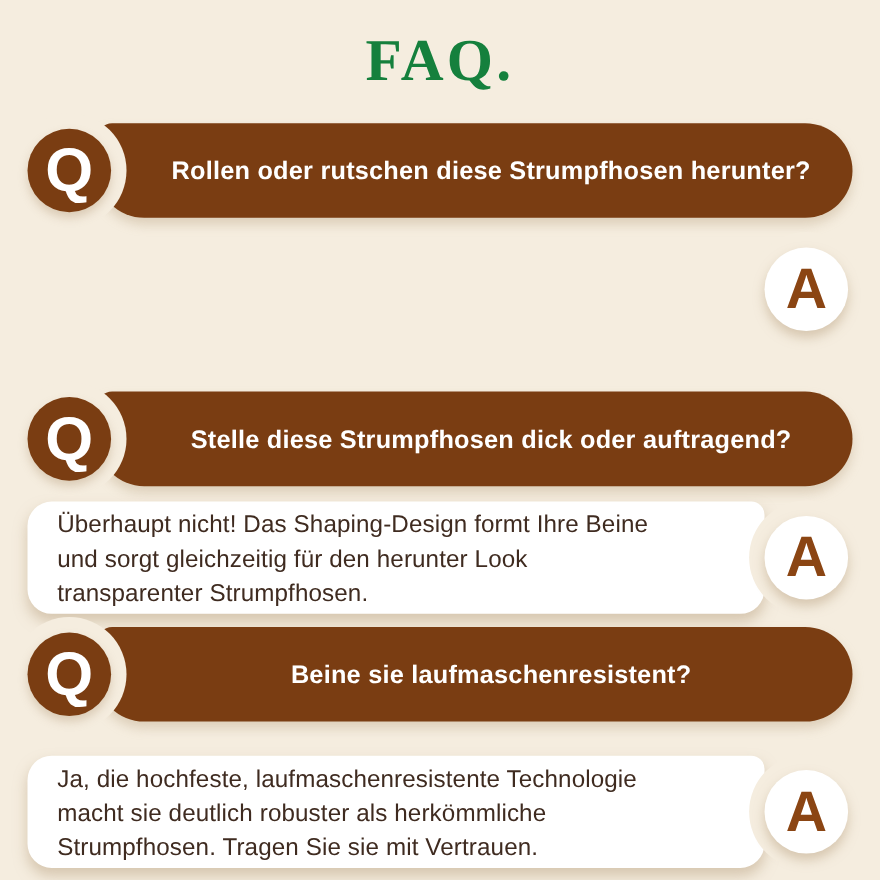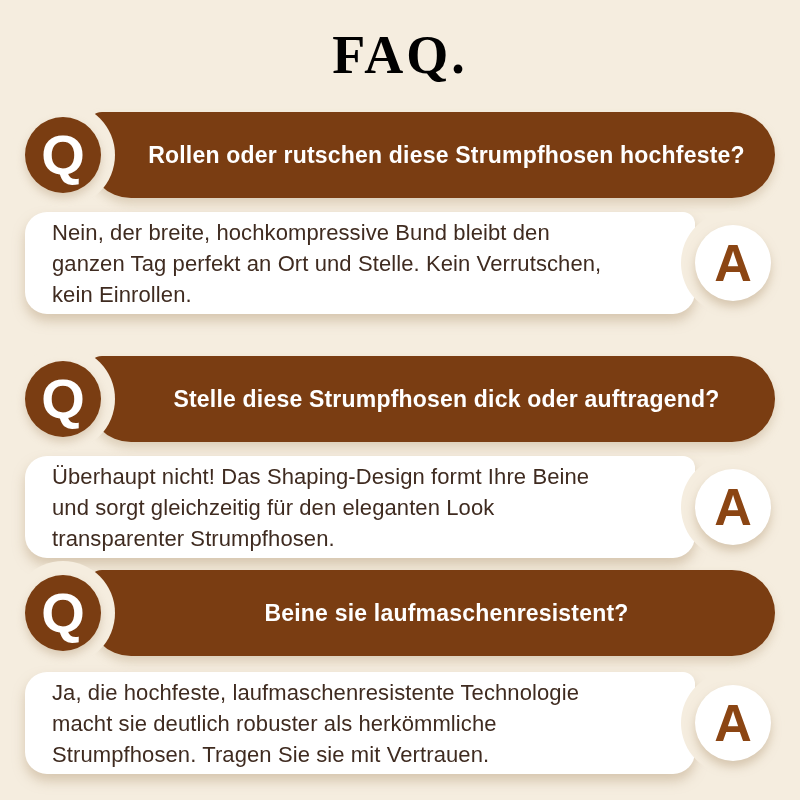--- a/index.html
+++ b/index.html
@@ -11,21 +11,21 @@
     position:relative;
   }
   .page-title{
     padding-top:26px;
     height:58px;
     text-align:center;
     font-family:"Liberation Serif", serif;
     font-weight:700;
     font-size:54px;
     letter-spacing:3px;
-    color:#000000;
+    color:#15803d;
     line-height:58px;
   }
   .row{position:relative;margin:0 25px;}
   
   .q-row{height:86px;}
   .q-row.first{margin-top:28px;}
   .q-row.second{margin-top:42px;}
   .q-row.third{margin-top:12px;}
   .q-bubble{
     position:absolute;left:63px;right:0;top:0;bottom:0;
@@ -55,21 +55,21 @@
   }
   .q-badge{
     left:0;top:5px;
     background:#7A3D12;
     color:#FFFFFF;
     font-weight:700;font-size:56px;
     box-shadow:0 5px 9px rgba(186,162,130,0.45);
   }
   
   .a-row{height:102px;margin-top:14px;}
-  .a-row.third{margin-top:16px;}
+  .a-row.third{margin-top:31px;}
   .a-bubble{
     position:absolute;left:0;width:670px;top:0;bottom:0;
     background:#FFFFFF;
     border-radius:22px 12px 22px 22px;
     display:flex;align-items:center;
     padding-left:27px;padding-right:10px;
     box-sizing:border-box;
     box-shadow:0 7px 12px rgba(186,162,130,0.50);
     z-index:1;
   }
@@ -90,54 +90,49 @@
   }
 </style>
 </head>
 <body>
 
 <div class="page-title">FAQ.</div>
 
 <div>
   <div class="row q-row first">
     <div class="q-bubble">
-      <span class="q-text">Rollen oder rutschen diese Strumpfhosen hochfeste?</span>
+      <span class="q-text">Rollen oder rutschen diese Strumpfhosen herunter?</span>
     </div>
     <div class="gap-circle q-gap"></div>
     <div class="badge q-badge">
       <span>Q</span>
     </div>
   </div>
   <div class="row a-row">
-    <div class="a-bubble">
-      <span class="a-text">Nein, der breite, hochkompressive Bund bleibt den
-ganzen Tag perfekt an Ort und Stelle. Kein Verrutschen,
-kein Einrollen.</span>
-    </div>
     <div class="gap-circle a-gap"></div>
     <div class="badge a-badge">
       <span>A</span>
     </div>
   </div>
 </div>
 
 <div>
   <div class="row q-row second">
     <div class="q-bubble">
       <span class="q-text">Stelle diese Strumpfhosen dick oder auftragend?</span>
     </div>
     <div class="gap-circle q-gap"></div>
     <div class="badge q-badge">
       <span>Q</span>
     </div>
   </div>
   <div class="row a-row">
     <div class="a-bubble">
       <span class="a-text">Überhaupt nicht! Das Shaping-Design formt Ihre Beine
-und sorgt gleichzeitig für den eleganten Look
+und sorgt gleichzeitig für den herunter Look
 transparenter Strumpfhosen.</span>
     </div>
     <div class="gap-circle a-gap"></div>
     <div class="badge a-badge">
       <span>A</span>
     </div>
   </div>
 </div>
 
 <div>

